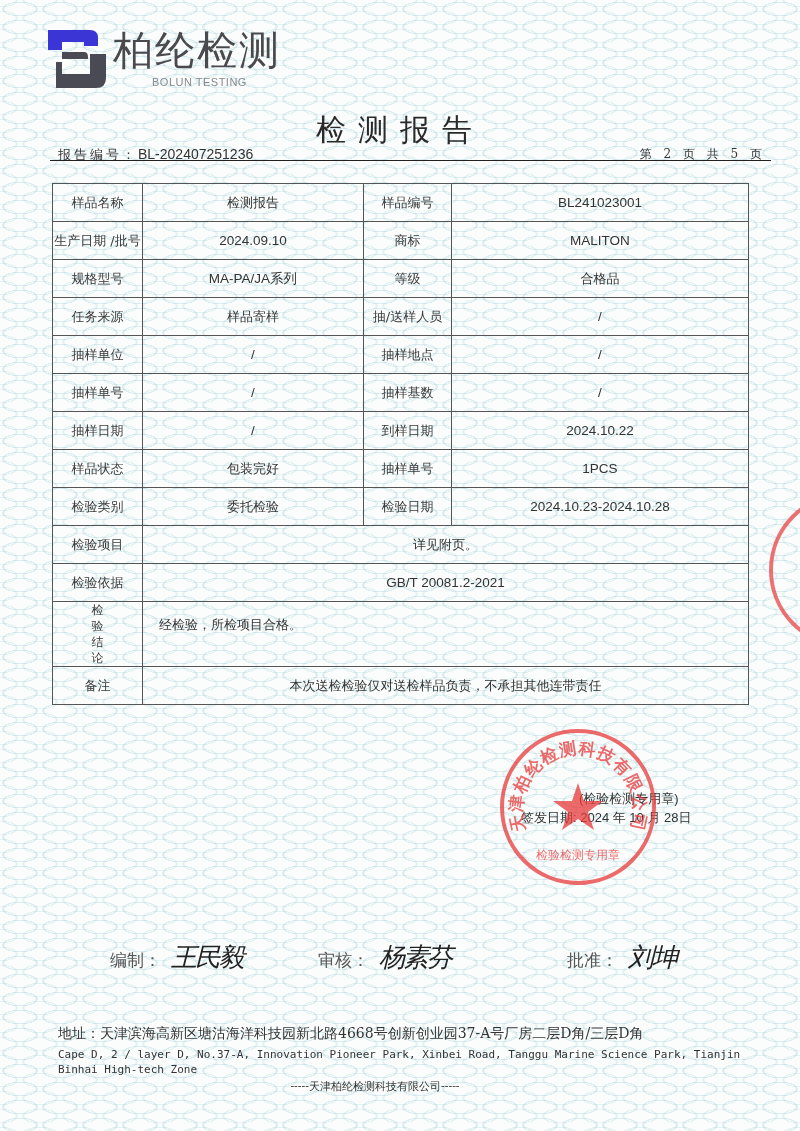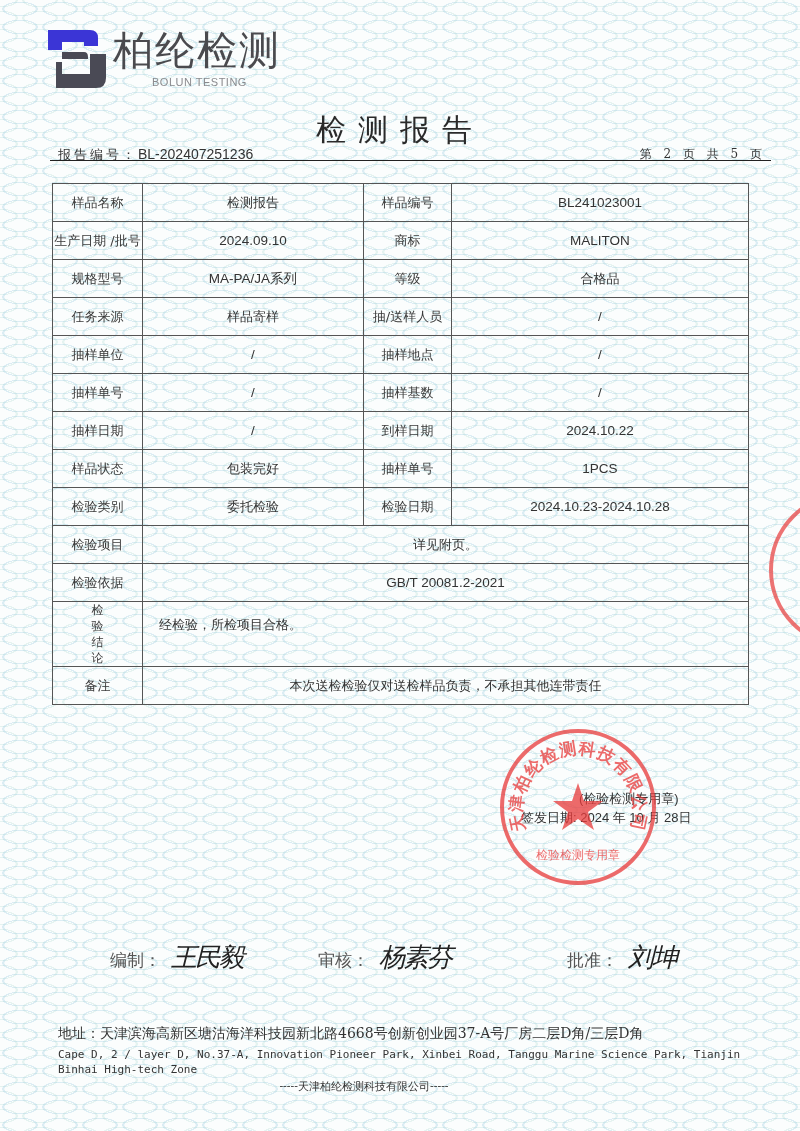--- a/index.html
+++ b/index.html
@@ -53,21 +53,21 @@
   .stamp2 { left: 767px; top: 490px; width: 160px; height: 160px; opacity: 0.7; }
 
   
   .sig-row { top: 940px; font-size: 17px; color: #555; font-family: "DejaVu Sans", sans-serif; }
   .sig { font-family: "DejaVu Serif", serif; font-size: 26px; color: #222; font-style: italic; letter-spacing: -2px; margin-left: 10px; }
 
   
   .footer { left: 58px; width: 720px; font-size: 11px; color: #333; font-family: "DejaVu Sans Mono", monospace; line-height: 15px; }
   .footer-cn { top: 1026px; font-family: "DejaVu Serif", serif; font-size: 14px; }
   .footer-en { top: 1047px; }
-  .footer-co { left: 0; width: 728px; top: 1079px; text-align: center; font-size: 11px; color: #333; }
+  .footer-co { left: 0; width: 728px; top: 1079px; text-align: center; font-size: 11px; color: #333; padding-left: 11px; }
 </style>
 </head>
 <body>
 
 <svg class="abs logo" viewBox="0 0 60 60">
   <path d="M0 0 H42 Q50 0 50 8 V16 H36 V12 H14 V20 H0 Z" fill="#3b35d6"></path>
   <path d="M14 22 H36 Q40 22 40 27 V29 H14 Z" fill="#4a4a55"></path>
   <path d="M42 24 H58 V48 Q58 58 48 58 H8 V44 H42 Z" fill="#4a4a55"></path>
   <rect x="8" y="32" width="6" height="12" fill="#4a4a55"></rect>
 </svg>

